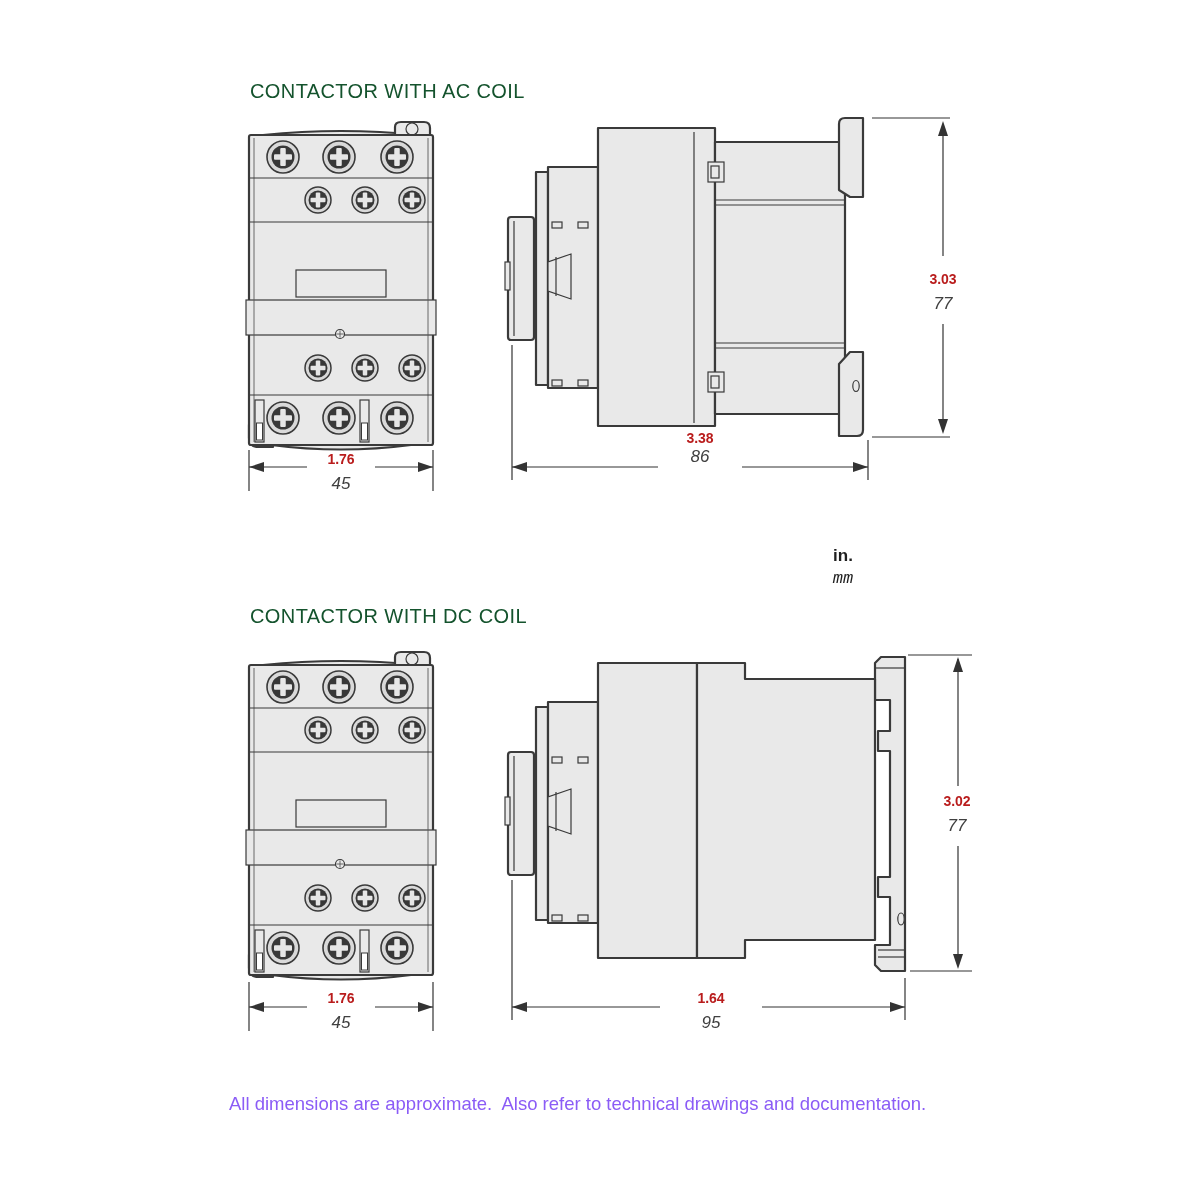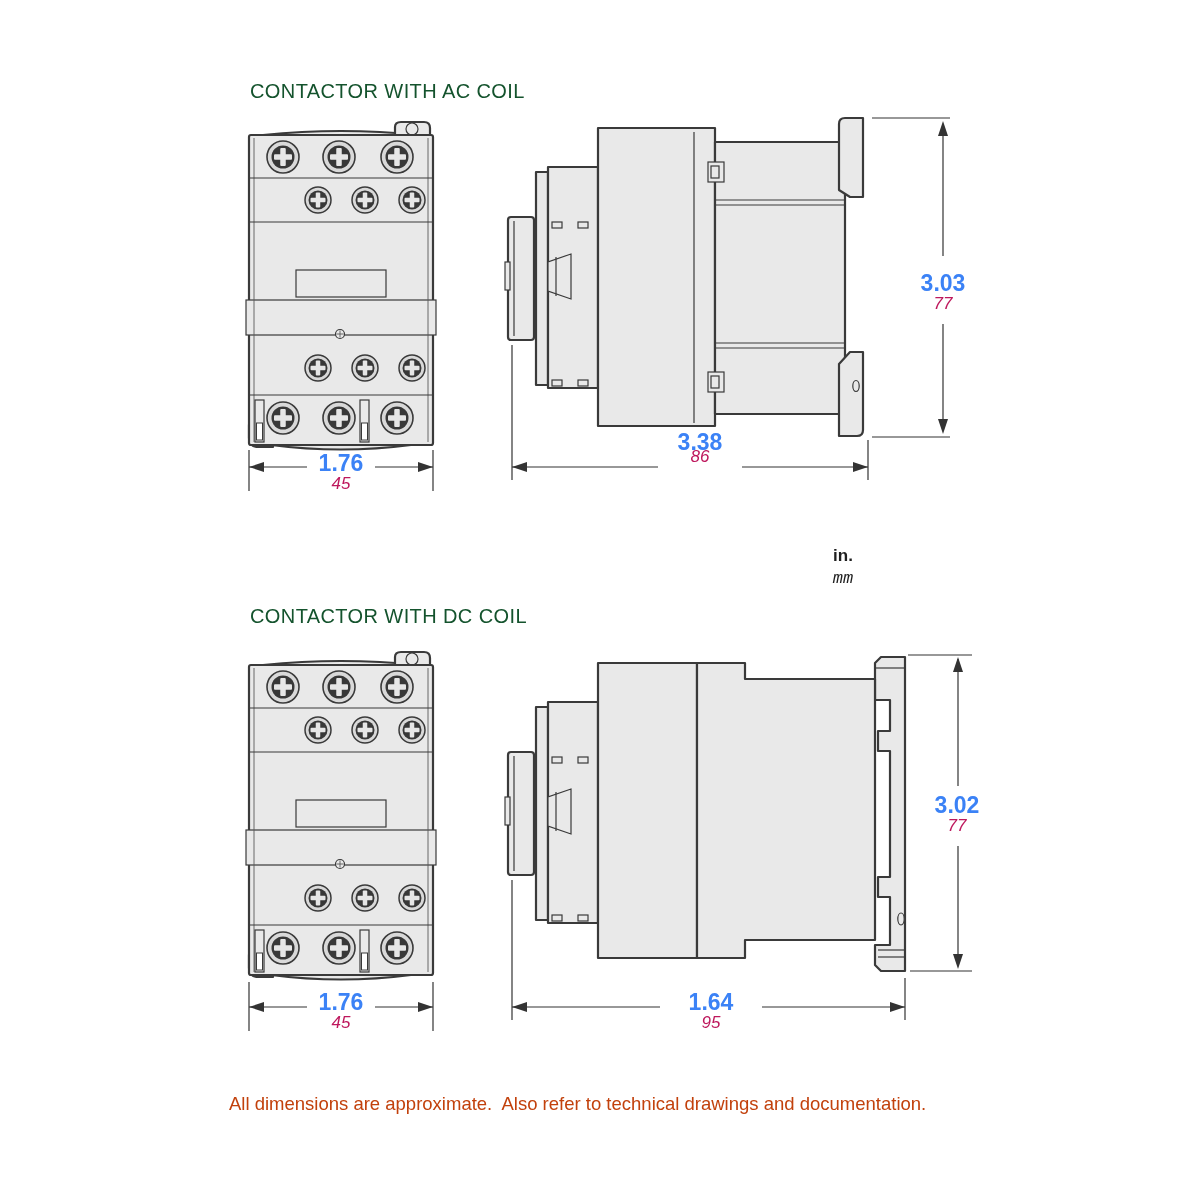--- a/index.html
+++ b/index.html
@@ -10,25 +10,25 @@
   }
   html,body{margin:0;padding:0;}
   body{
     width:1200px;height:1200px;background:#ffffff;position:relative;
     font-family:"Liberation Sans", sans-serif;color:var(--text);
     overflow:hidden;
   }
   .layer{position:absolute;left:0;top:0;}
   .label{position:absolute;line-height:1;white-space:nowrap;}
   .section-title{font-size:20px;letter-spacing:.4px;color:#14532d;}
-  .dim-in{font-weight:bold;font-size:23px;transform:translateX(-50%);text-align:center;color:#3b82f6;}
-  .dim-mm{font-style:italic;font-size:17px;transform:translateX(-50%);text-align:left;color:#be185d;}
+  .dim-in{font-weight:bold;font-size:14px;transform:translateX(-50%);text-align:center;color:#b91c1c;}
+  .dim-mm{font-style:italic;font-size:17px;transform:translateX(-50%);text-align:left;color:#404040;}
   .units-in{font-weight:bold;font-size:17px;transform:translateX(-50%);}
   .units-mm{font-style:italic;font-size:17px;transform:translateX(-50%);font-family:Liberation Mono, monospace;}
-  .footer-note{font-size:18.5px;white-space:pre;color:#c2410c;}
+  .footer-note{font-size:18.5px;white-space:pre;color:#8b5cf6;}
   svg{display:block;}
   .outline{fill:var(--body-fill);stroke:var(--outline);stroke-width:2.2;stroke-linejoin:round;}
   .detail{fill:none;stroke:var(--outline);stroke-width:1.2;}
   .detail-f{fill:var(--body-fill);stroke:var(--outline);stroke-width:1.2;}
   .thin{fill:none;stroke:#5a5a5a;stroke-width:.9;}
   .dimline{fill:none;stroke:var(--dim);stroke-width:1.2;}
   .arrow{fill:var(--dim);stroke:none;}
 </style>
 </head>
 <body>

